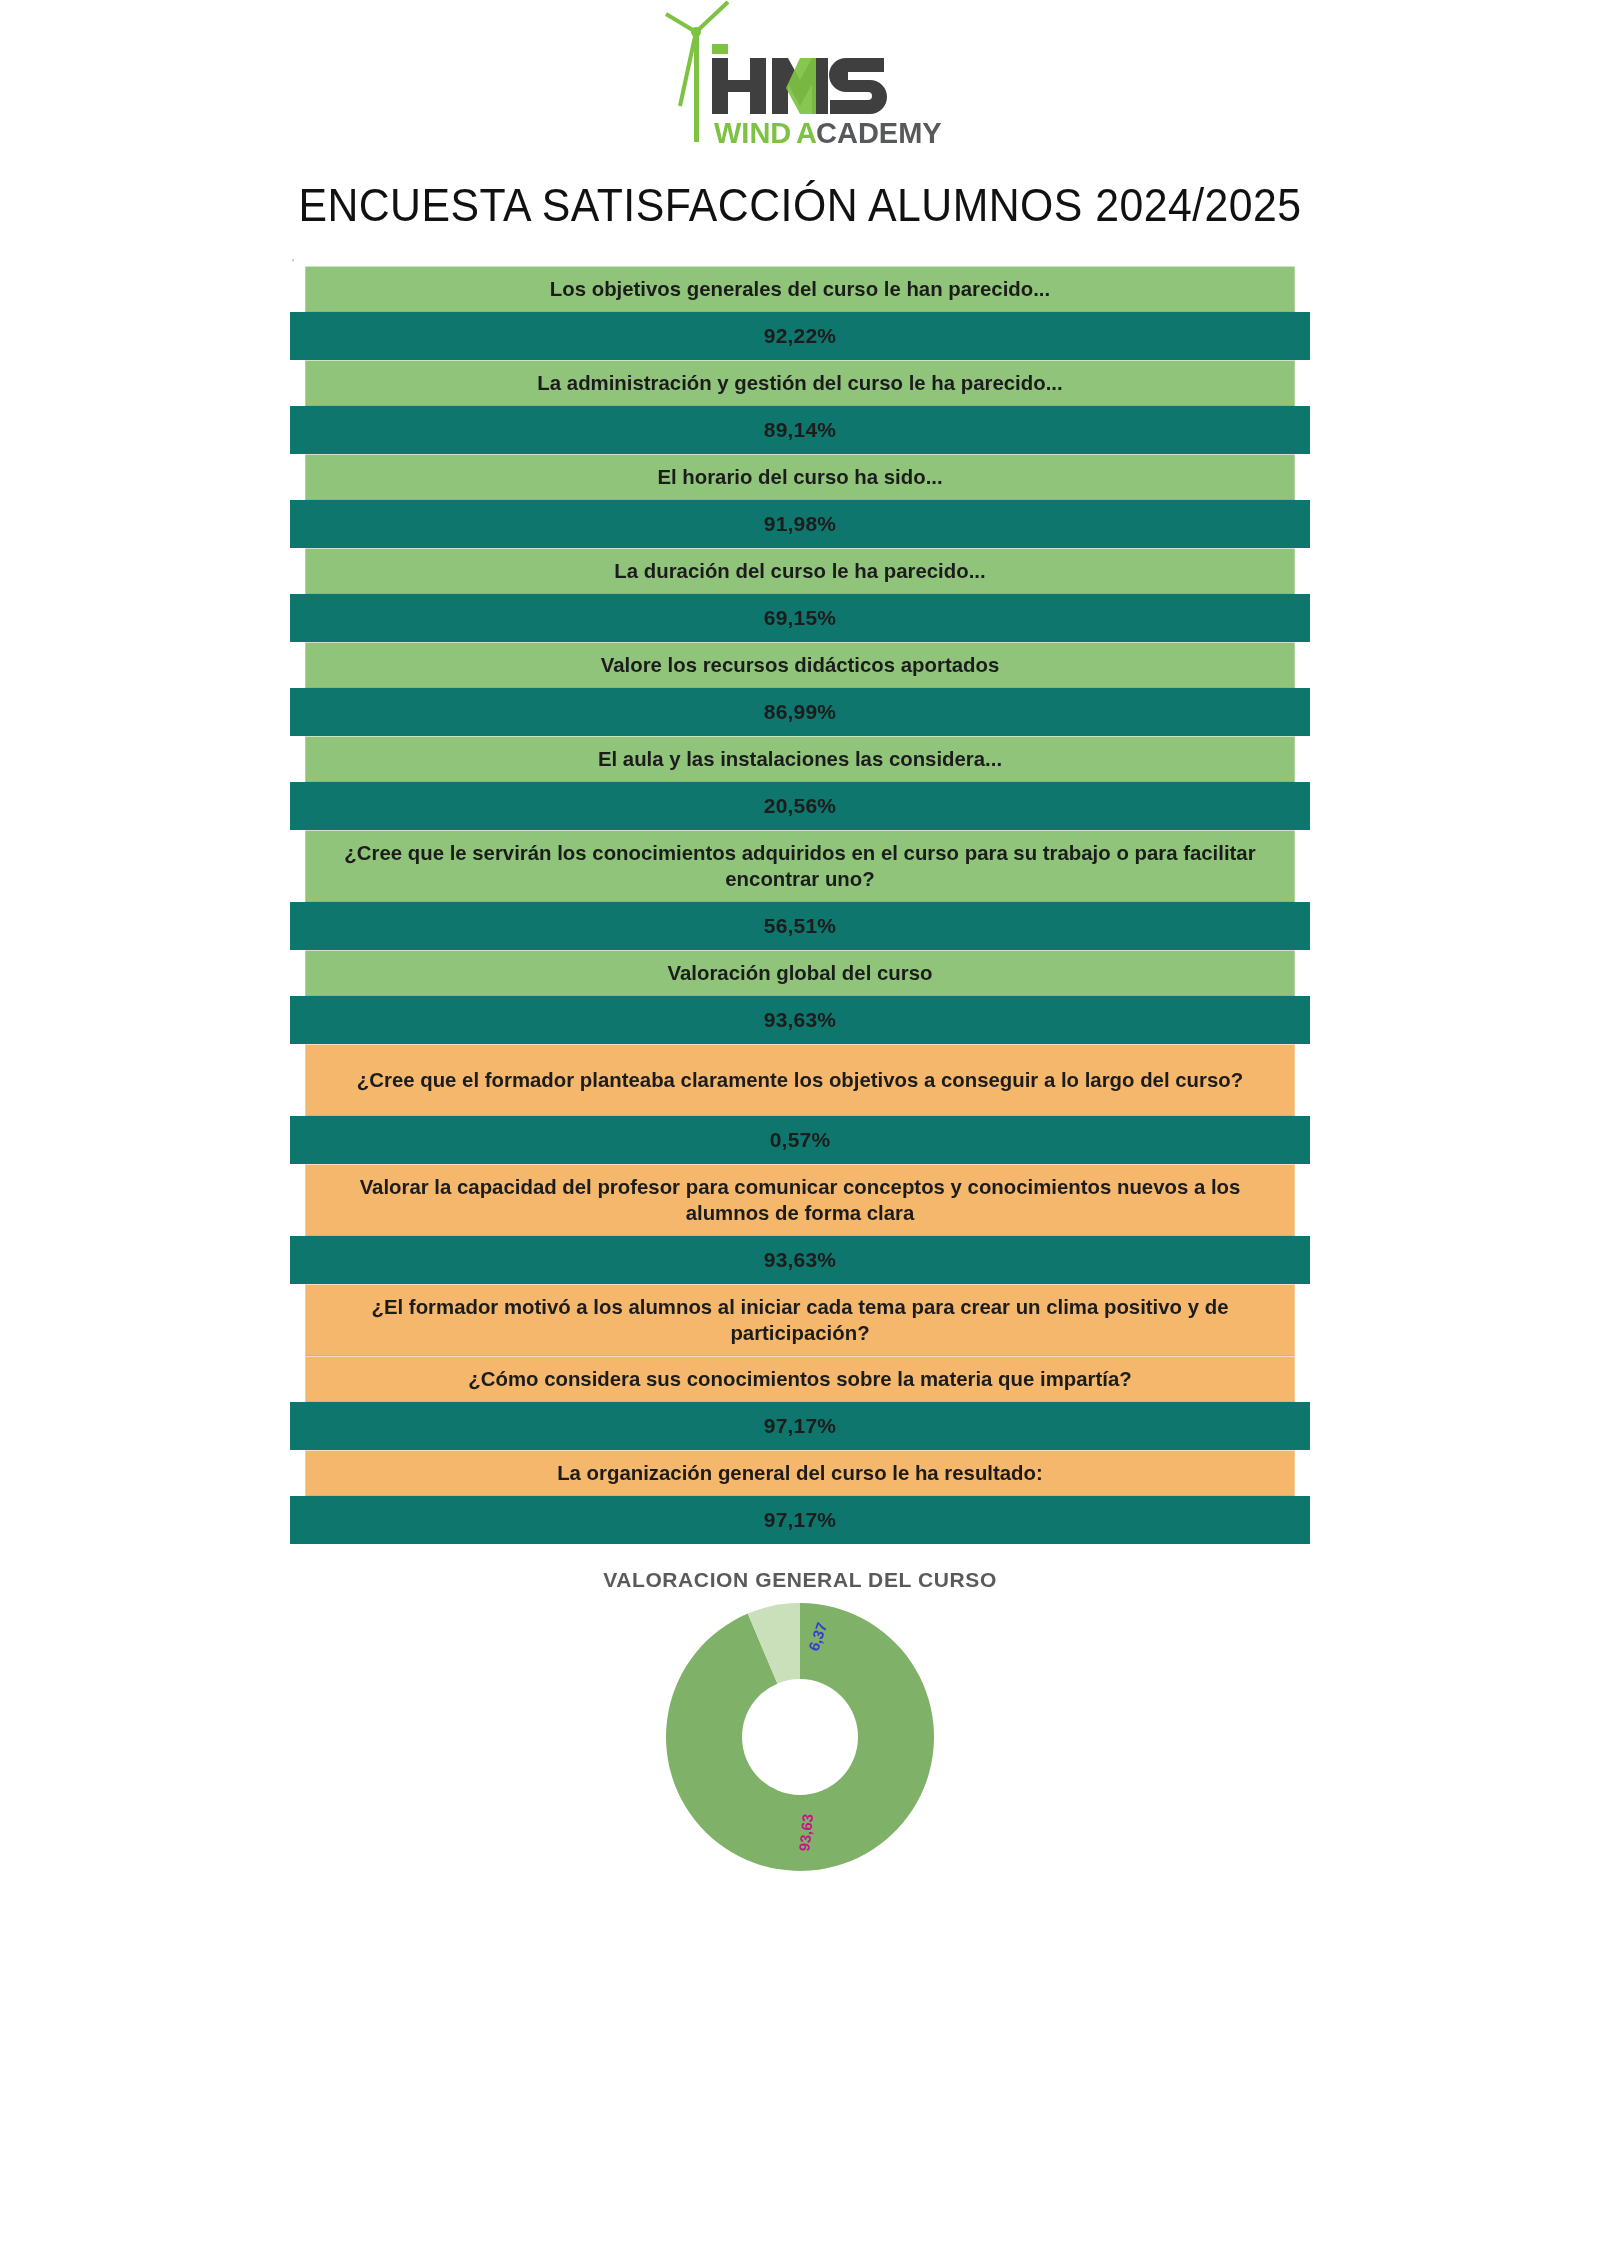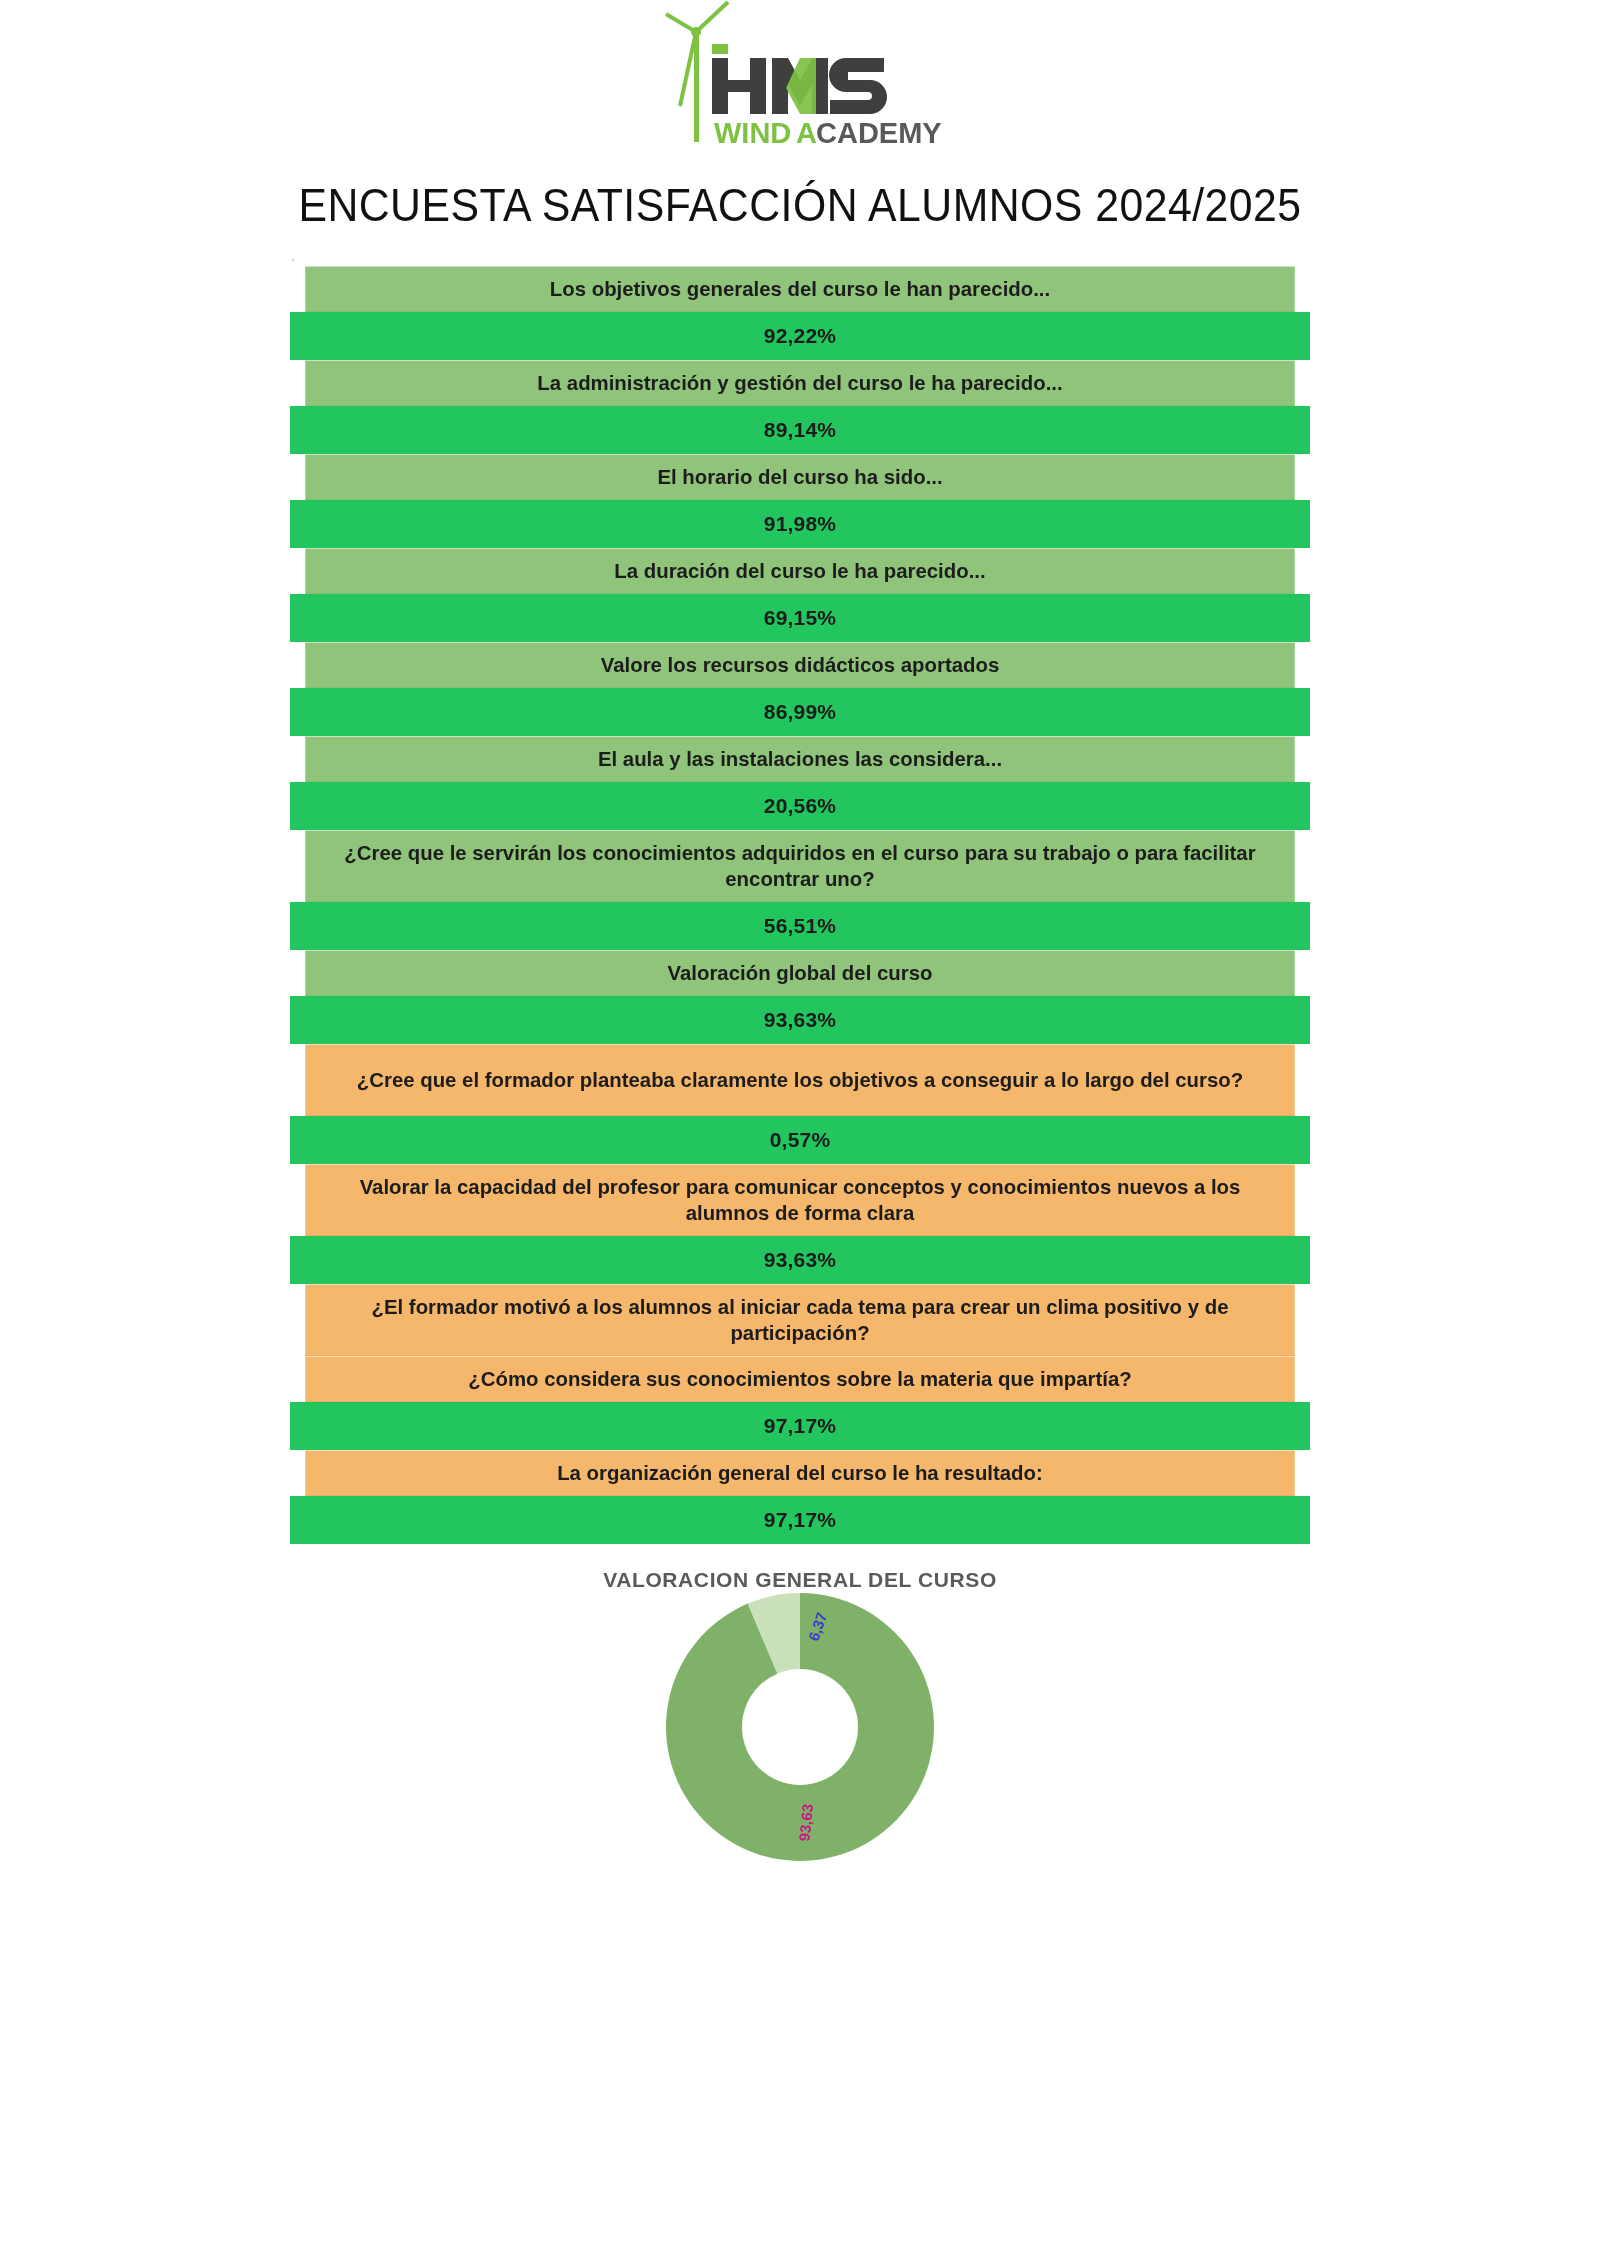--- a/index.html
+++ b/index.html
@@ -83,35 +83,36 @@
   .bar-orange { background: #f4b76b; }
 
   .value-row {
     height: 48px;
     display: flex;
     align-items: center;
     justify-content: center;
     font-size: 21px;
     font-weight: 700;
     color: #1c1c1c;
-    background: #22c55e;
+    background: #0f766e;
     letter-spacing: 0.2px;
   }
 
   
   .donut-section {
     margin-top: 24px;
     width: 100%;
     text-align: center;
   }
   .donut-title {
     font-size: 21px;
     font-weight: 700;
     color: #5a5a5a;
     letter-spacing: 0.6px;
+    margin-bottom: 10px;
   }
   .donut-holder {
     position: relative;
     width: 270px;
     height: 270px;
     margin: 0 auto;
   }
   .donut-svg { display: block; width: 270px; height: 270px; }
 
   .slice-label {

